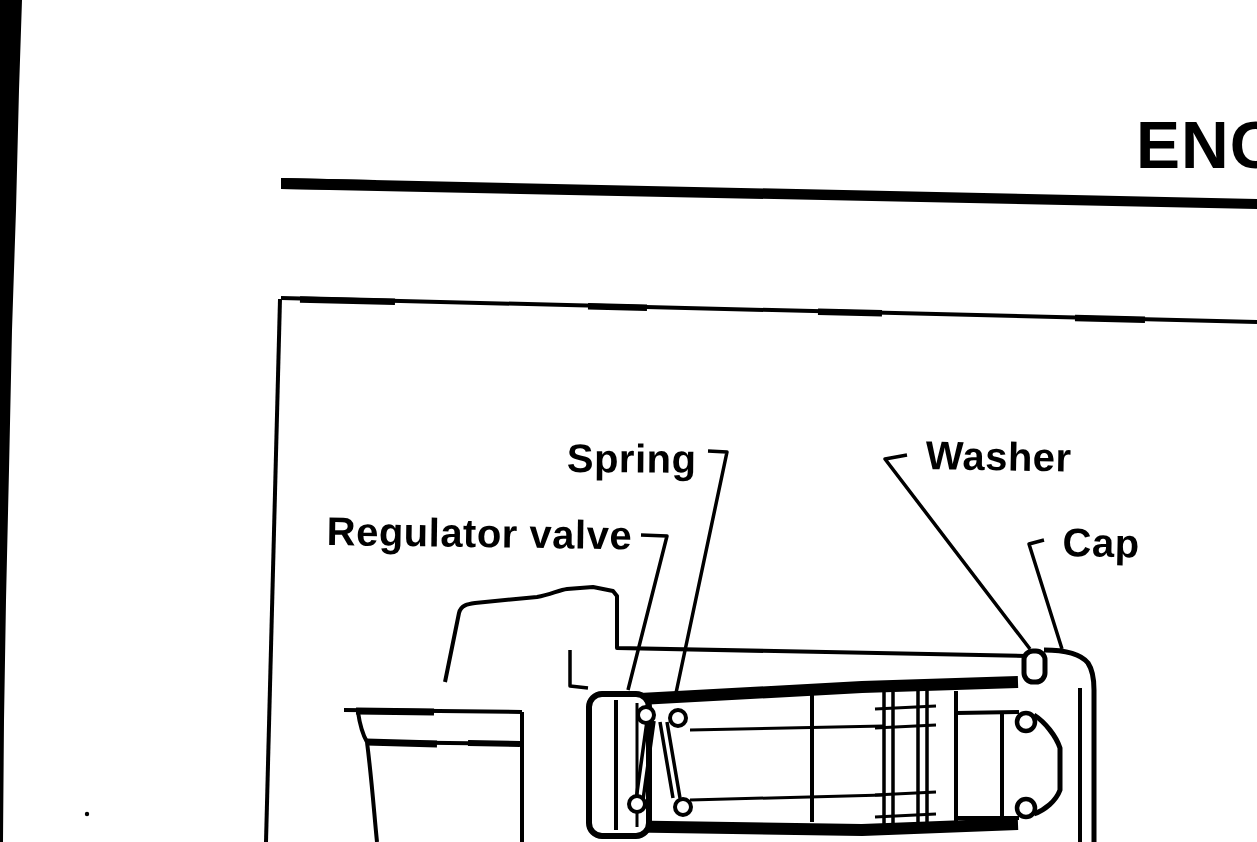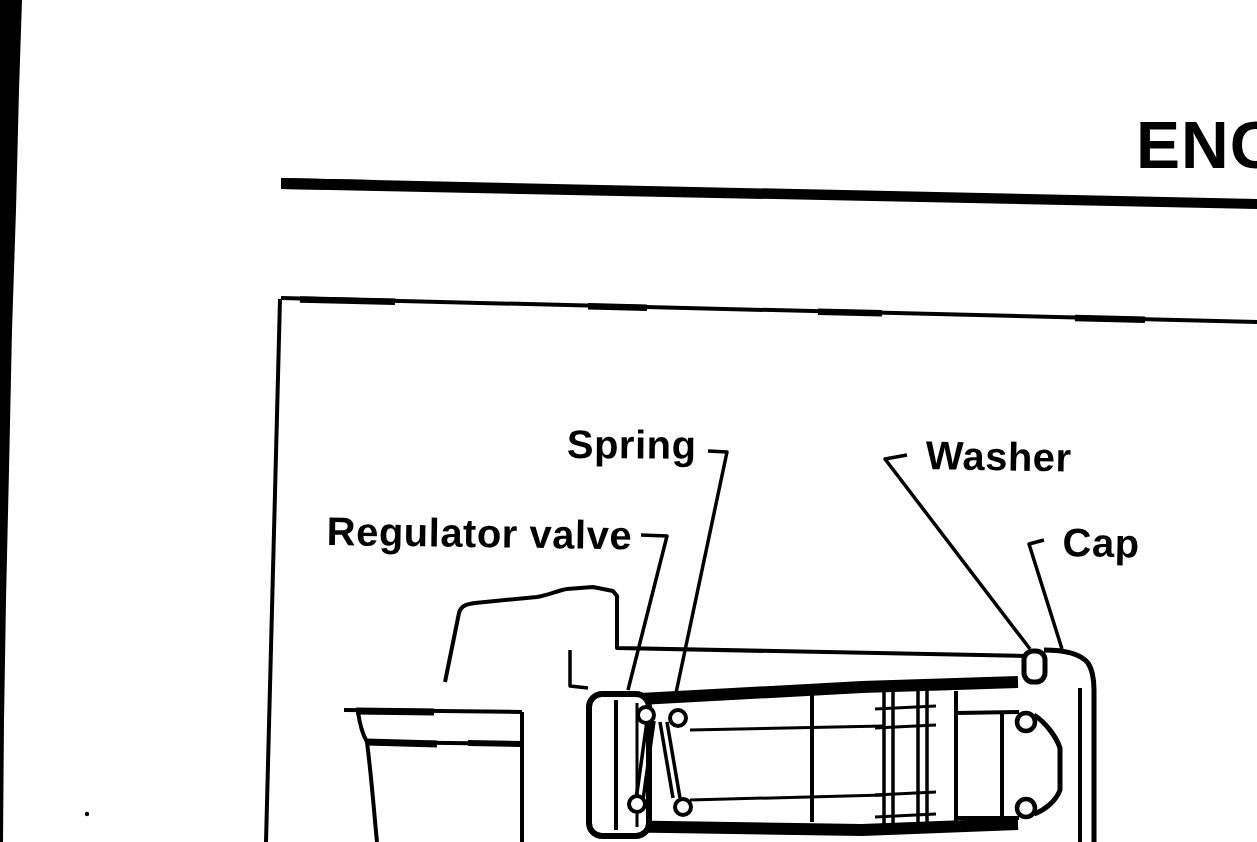--- a/index.html
+++ b/index.html
@@ -14,21 +14,21 @@
     position:absolute; color:var(--ink);
     font-weight:700; font-size:40px; line-height:1;
     letter-spacing:0.5px; white-space:nowrap;
     transform-origin:0 0;
   }
   .page-title {
     position:absolute; left:1136px; top:112px;
     color:var(--ink); font-weight:700; font-size:66px;
     line-height:1; letter-spacing:1px; white-space:nowrap;
   }
-  .lbl-spring { left:567px; top:424px; transform:rotate(0.4deg); }
+  .lbl-spring { left:567px; top:438px; transform:rotate(0.4deg); }
   .lbl-washer { left:926px; top:435px; transform:rotate(1deg); }
   .lbl-regvalve { left:327px; top:511px; transform:rotate(0.8deg); }
   .lbl-cap { left:1063px; top:522px; transform:rotate(1.2deg); }
 </style>
 </head>
 <body>
 
 <div class="page">
 
   <svg class="artsvg" viewBox="0 0 1257 842" fill="none" stroke="#000" stroke-linecap="butt" stroke-linejoin="round">

